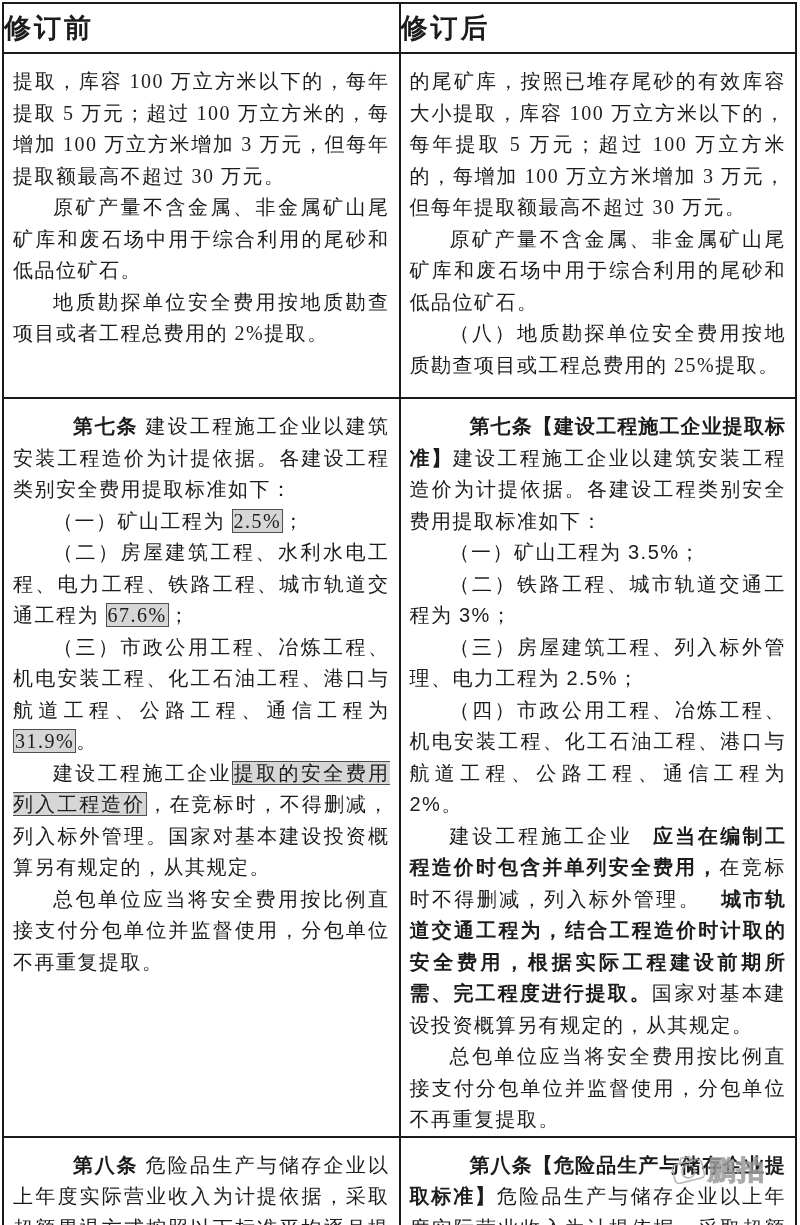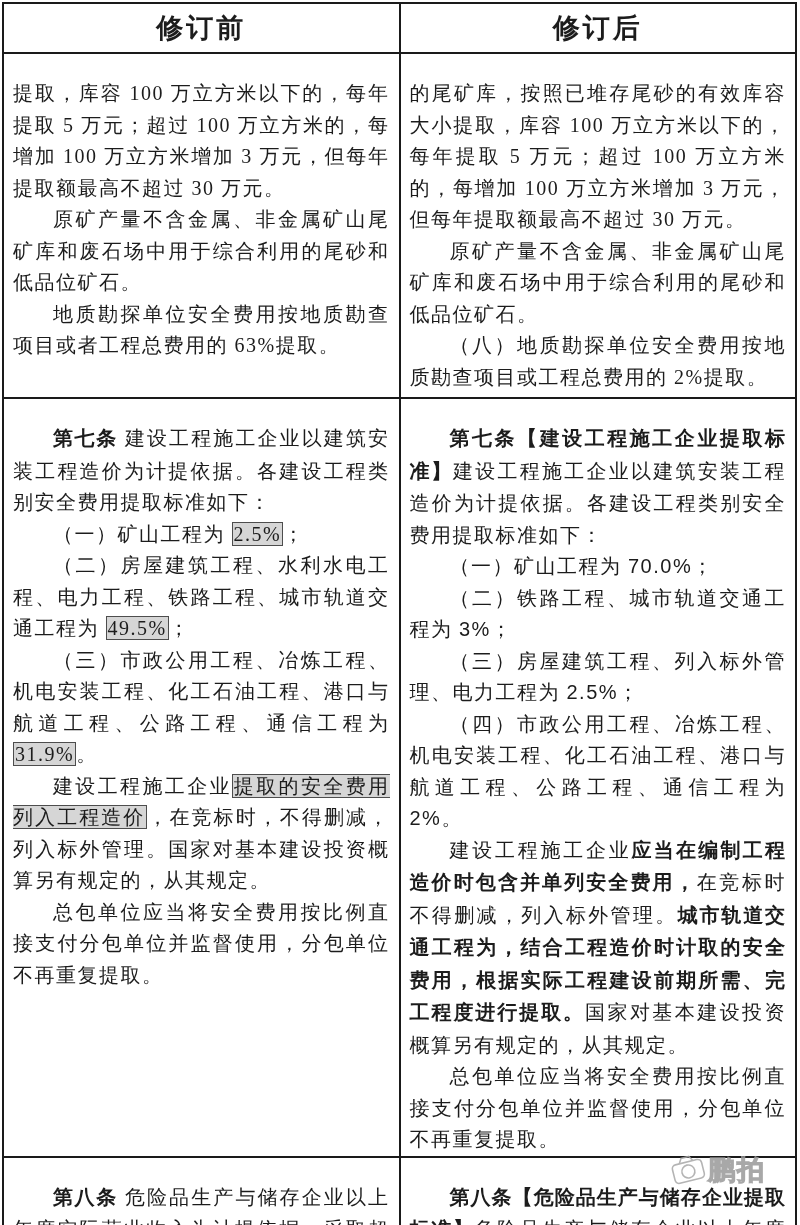--- a/index.html
+++ b/index.html
@@ -28,43 +28,44 @@
   table.cmp th, table.cmp td{
     border:2.5px solid var(--border);
     width:50%;
     vertical-align:top;
   }
   table.cmp th{
     height:50px;
     font-size:27px;
     font-weight:700;
     letter-spacing:3px;
-    text-align:center;
+    text-align:left;
     vertical-align:middle;
     font-family:"Liberation Serif","DejaVu Serif",serif;
   }
   table.cmp td{
-    padding:24px 9px 0 9px;
+    padding:12px 9px 0 9px;
   }
   tr.row-0 td{height:345px;}
   tr.row-1 td{height:702px;}
   tr.row-2 td{height:122px;}
   td p{
     font-size:20px;
     line-height:31.5px;
     letter-spacing:1.5px;
     text-align:justify;
     margin:0;
   }
   td p.ind{text-indent:2em;}
   td p.noindent{text-indent:0;}
   span.b{
     font-weight:700;
-    font-family:Liberation Mono, monospace;
+    font-family:Liberation Serif, serif;
     letter-spacing:1px;
+    margin-left:20px;
   }
   span.hl{
     background:var(--hl-bg);
     border:1px solid var(--hl-border);
     padding:0 1px;
   }
   span.n{
     font-family:"Liberation Sans","DejaVu Sans",sans-serif;
   }
   .watermark{
@@ -95,40 +96,40 @@
       <tr>
         <th>修订前</th>
         <th>修订后</th>
       </tr>
     </thead>
     <tbody id="tbody">
         <tr class="row-0">
           <td>
             <p class="noindent"><span>提取，库容 100 万立方米以下的，每年提取 5 万元；超过 100 万立方米的，每增加 100 万立方米增加 3 万元，但每年提取额最高不超过 30 万元。</span></p>
             <p class="ind"><span>原矿产量不含金属、非金属矿山尾矿库和废石场中用于综合利用的尾砂和低品位矿石。</span></p>
-            <p class="ind"><span>地质勘探单位安全费用按地质勘查项目或者工程总费用的 63%提取。</span></p>
+            <p class="ind"><span>地质勘探单位安全费用按地质勘查项目或者工程总费用的 2%提取。</span></p>
           </td>
           <td>
             <p class="noindent"><span>的尾矿库，按照已堆存尾砂的有效库容大小提取，库容 100 万立方米以下的，每年提取 5 万元；超过 100 万立方米的，每增加 100 万立方米增加 3 万元，但每年提取额最高不超过 30 万元。</span></p>
             <p class="ind"><span>原矿产量不含金属、非金属矿山尾矿库和废石场中用于综合利用的尾砂和低品位矿石。</span></p>
-            <p class="ind"><span>（八）地质勘探单位安全费用按地质勘查项目或工程总费用的 2%提取。</span></p>
+            <p class="ind"><span>（八）地质勘探单位安全费用按地质勘查项目或工程总费用的 25%提取。</span></p>
           </td>
         </tr>
         <tr class="row-1">
           <td>
             <p class="ind"><span class="b">第七条</span><span> 建设工程施工企业以建筑安装工程造价为计提依据。各建设工程类别安全费用提取标准如下：</span></p>
             <p class="ind"><span>（一）矿山工程为 </span><span class="hl">2.5%</span><span>；</span></p>
-            <p class="ind"><span>（二）房屋建筑工程、水利水电工程、电力工程、铁路工程、城市轨道交通工程为 </span><span class="hl">49.5%</span><span>；</span></p>
+            <p class="ind"><span>（二）房屋建筑工程、水利水电工程、电力工程、铁路工程、城市轨道交通工程为 </span><span class="hl">67.6%</span><span>；</span></p>
             <p class="ind"><span>（三）市政公用工程、冶炼工程、机电安装工程、化工石油工程、港口与航道工程、公路工程、通信工程为 </span><span class="hl">31.9%</span><span>。</span></p>
             <p class="ind"><span>建设工程施工企业</span><span class="hl">提取的安全费用列入工程造价</span><span>，在竞标时，不得删减，列入标外管理。国家对基本建设投资概算另有规定的，从其规定。</span></p>
             <p class="ind"><span>总包单位应当将安全费用按比例直接支付分包单位并监督使用，分包单位不再重复提取。</span></p>
           </td>
           <td>
             <p class="ind"><span class="b">第七条【建设工程施工企业提取标准】</span><span>建设工程施工企业以建筑安装工程造价为计提依据。各建设工程类别安全费用提取标准如下：</span></p>
-            <p class="ind"><span>（一）矿山工程为 </span><span class="n">70.0%</span><span>；</span></p>
+            <p class="ind"><span>（一）矿山工程为 </span><span class="n">3.5%</span><span>；</span></p>
             <p class="ind"><span>（二）铁路工程、城市轨道交通工程为 </span><span class="n">3%</span><span>；</span></p>
             <p class="ind"><span>（三）房屋建筑工程、列入标外管理、电力工程为 </span><span class="n">2.5%</span><span>；</span></p>
             <p class="ind"><span>（四）市政公用工程、冶炼工程、机电安装工程、化工石油工程、港口与航道工程、公路工程、通信工程为 </span><span class="n">2%</span><span>。</span></p>
             <p class="ind"><span>建设工程施工企业</span><span class="b">应当在编制工程造价时包含并单列安全费用，</span><span>在竞标时不得删减，列入标外管理。</span><span class="b">城市轨道交通工程为，结合工程造价时计取的安全费用，根据实际工程建设前期所需、完工程度进行提取。</span><span>国家对基本建设投资概算另有规定的，从其规定。</span></p>
             <p class="ind"><span>总包单位应当将安全费用按比例直接支付分包单位并监督使用，分包单位不再重复提取。</span></p>
           </td>
         </tr>
         <tr class="row-2">
           <td>
             <p class="ind"><span class="b">第八条</span><span> 危险品生产与储存企业以上年度实际营业收入为计提依据，采取超额累退方式按照以下标准平均逐月提取：</span></p>

